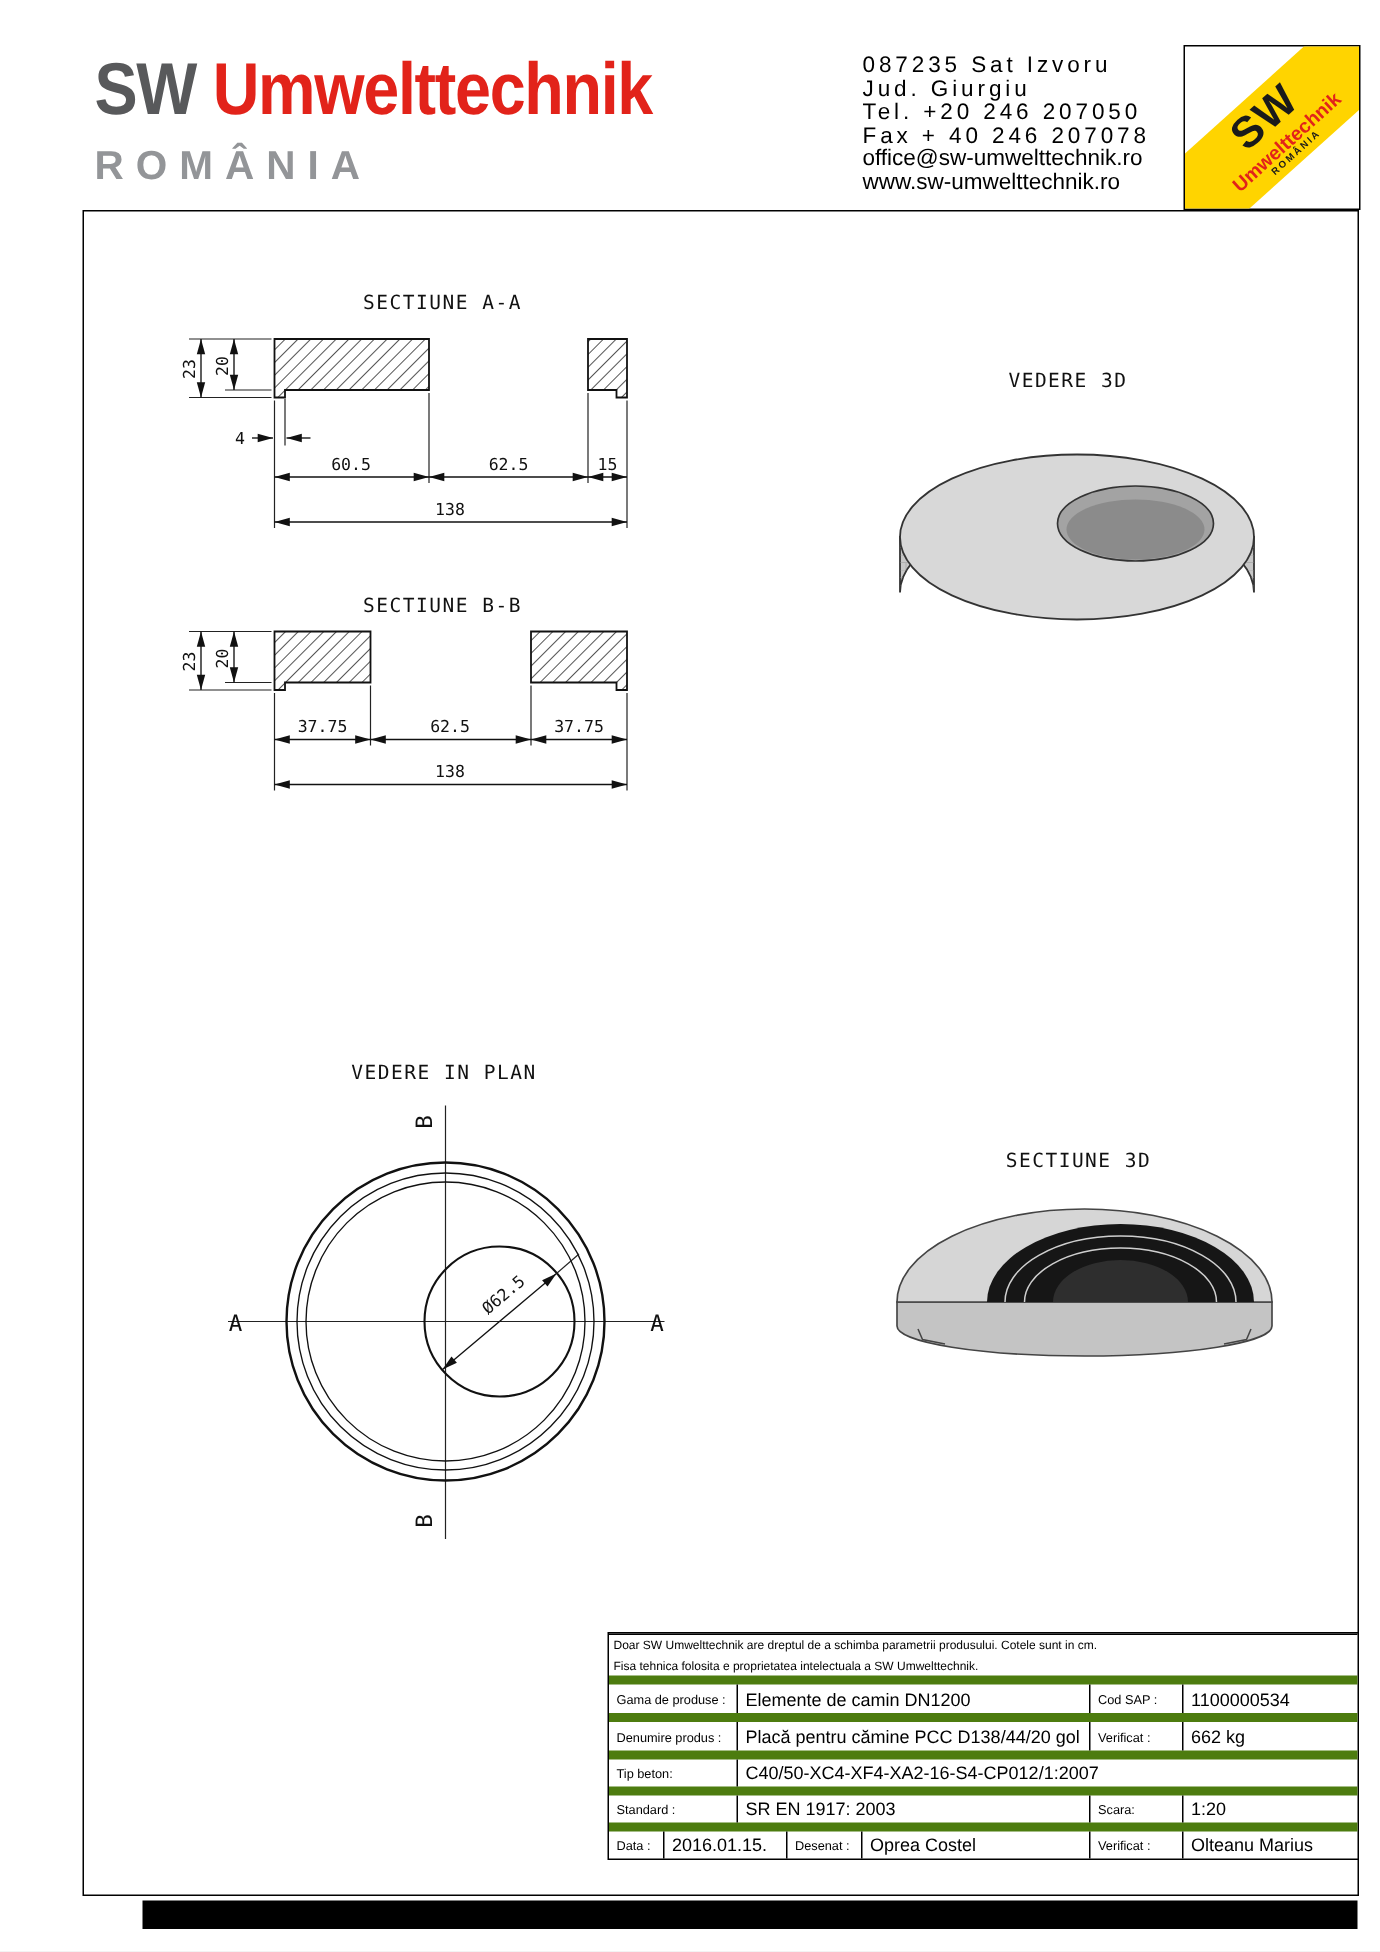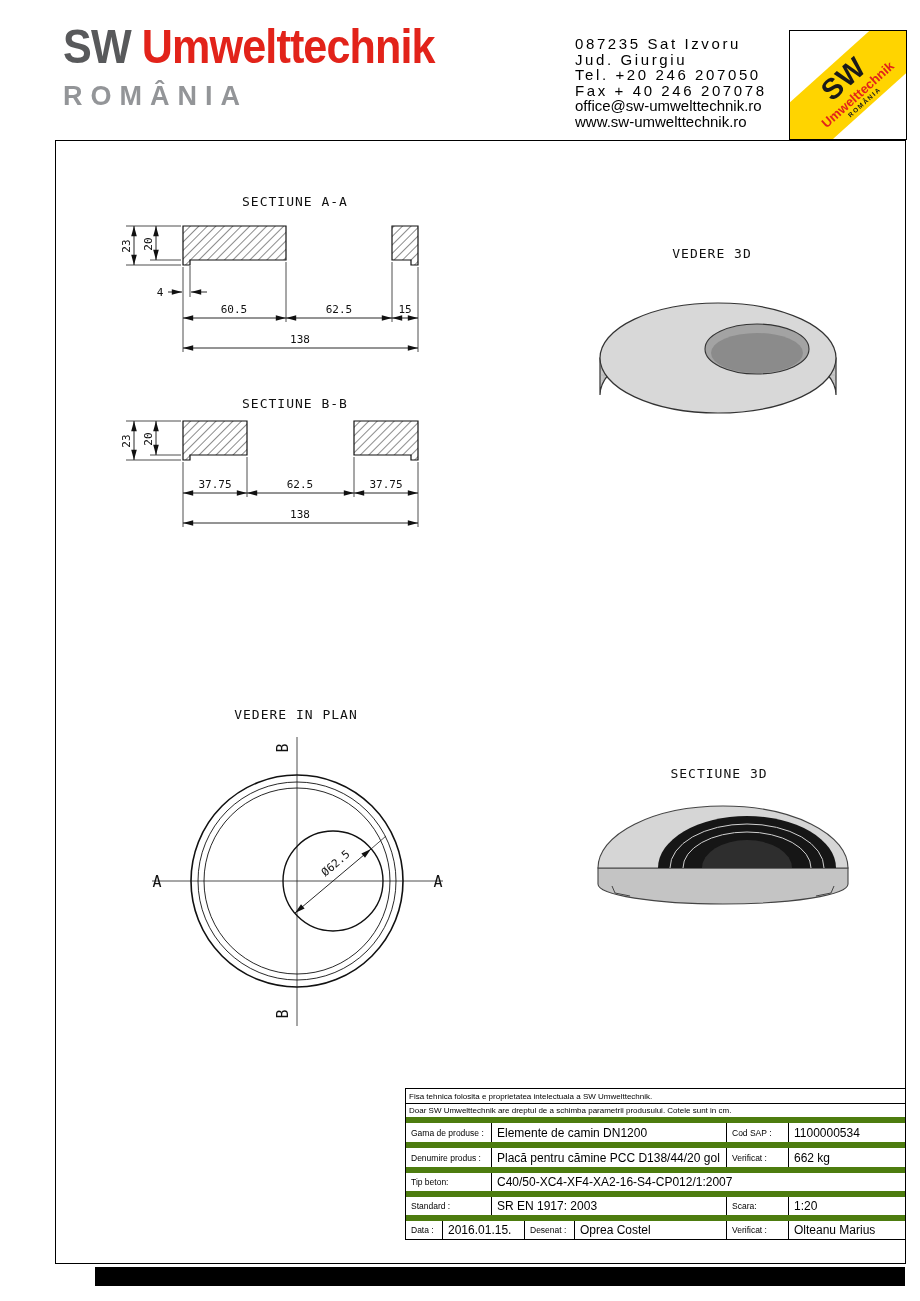--- a/index.html
+++ b/index.html
@@ -1,20 +1,20 @@
 <!DOCTYPE html>
 <html style="--brand-red: #e2231a; --logo-gray: #58595b; --country-gray: #939598; --badge-yellow: #ffd400;"><head>
 <meta charset="utf-8">
 <style>
   html,body{margin:0;padding:0;background:#e9e9e9}
   *{box-sizing:border-box}
   .page{position:relative;width:920px;height:1301px;background:#fff;font-family:"Liberation Sans",sans-serif;overflow:hidden}
 
   
-  .logo{position:absolute;left:63px;top:22px}
+  .logo{position:absolute;left:63px;top:36px}
   .logo-line{font-weight:bold;font-size:49px;letter-spacing:-1px;transform:scaleX(.88);transform-origin:left;white-space:nowrap;line-height:1}
   .logo-sw{color:var(--logo-gray,#58595b)}
   .logo-brand{color:var(--brand-red,#e2231a)}
   .logo-country{margin-top:10px;font-weight:bold;font-size:27px;letter-spacing:8px;color:var(--country-gray,#939598)}
   .contact{position:absolute;left:575px;top:36px;font-size:15px;line-height:15.5px;color:#000}
   .contact .sp{letter-spacing:2.6px}
   .badge{position:absolute;left:789px;top:30px;width:118px;height:110px;border:1.5px solid #000;overflow:hidden;background:#fff}
   .badge-band{position:absolute;left:-40px;top:27px;width:200px;height:56px;background:var(--badge-yellow,#ffd400);transform:rotate(-42deg);display:flex;flex-direction:column;align-items:center;justify-content:center;line-height:1.05}
   .badge-sw{font-size:29px;font-weight:bold;color:#1a1a1a;letter-spacing:1px}
   .badge-brand{font-size:13px;font-weight:bold;color:var(--brand-red,#e2231a)}
@@ -168,22 +168,22 @@
       <path d="M598,868 A125,62 0 0 1 848,868 Z" fill="#d6d6d6" stroke="#444" stroke-width="1.1"></path>
       <path d="M658,868 A89,52 0 0 1 836,868 Z" fill="#161616"></path>
       <path d="M670,868 A77,44 0 0 1 824,868 M683,868 A64,36 0 0 1 811,868" stroke="#cfcfcf" stroke-width="1" fill="none"></path>
       <path d="M702,868 A45,28 0 0 1 792,868 Z" fill="#2e2e2e"></path>
       <path d="M612,886 l3,7 l15,3 M834,886 l-3,7 l-15,3" stroke="#444" stroke-width="1" fill="none"></path>
     </g>
   </svg>
 
   <div class="titleblock">
     <div>
+      <div class="tb-note tb-note2">Doar SW Umwelttechnik are dreptul de a schimba parametrii produsului. Cotele sunt in cm.</div>
       <div class="tb-note">Fisa tehnica folosita e proprietatea intelectuala a SW Umwelttechnik.</div>
-      <div class="tb-note tb-note2">Doar SW Umwelttechnik are dreptul de a schimba parametrii produsului. Cotele sunt in cm.</div>
     </div>
     <div class="tb-row">
       <div class="cell lbl w1">Gama de produse :</div>
       <div class="cell val w2 bl">Elemente de camin DN1200</div>
       <div class="cell lbl w3 bl">Cod SAP :</div>
       <div class="cell val w4 bl">1100000534</div>
     </div>
     <div class="tb-row">
       <div class="cell lbl w1">Denumire produs :</div>
       <div class="cell val w2 bl">Placă pentru cămine PCC D138/44/20 gol</div>

